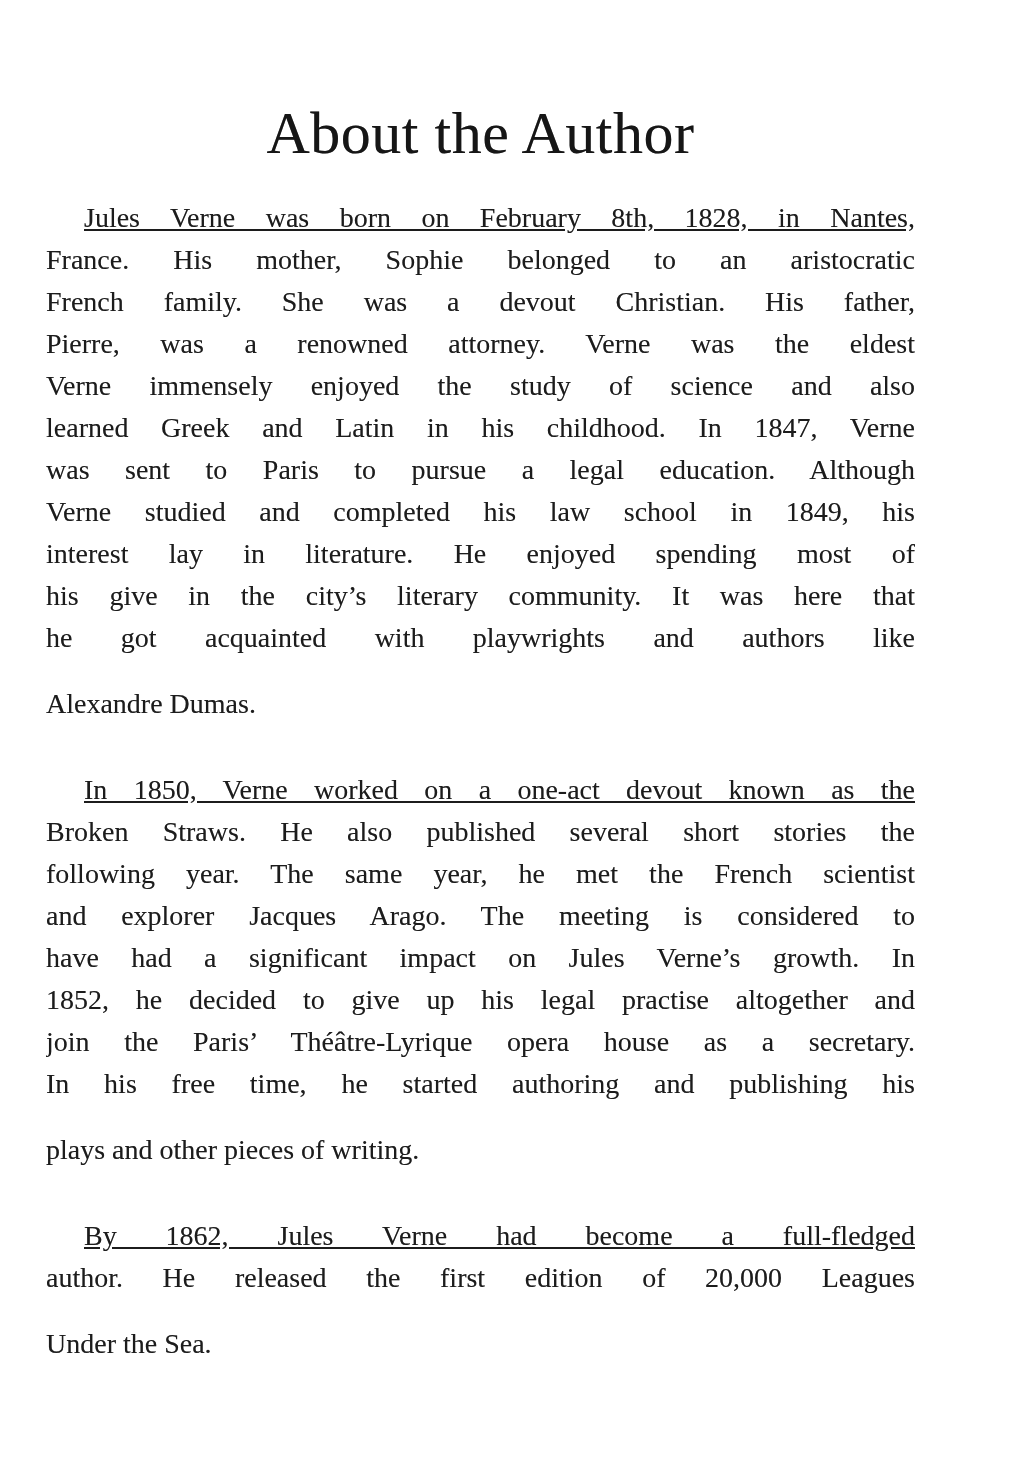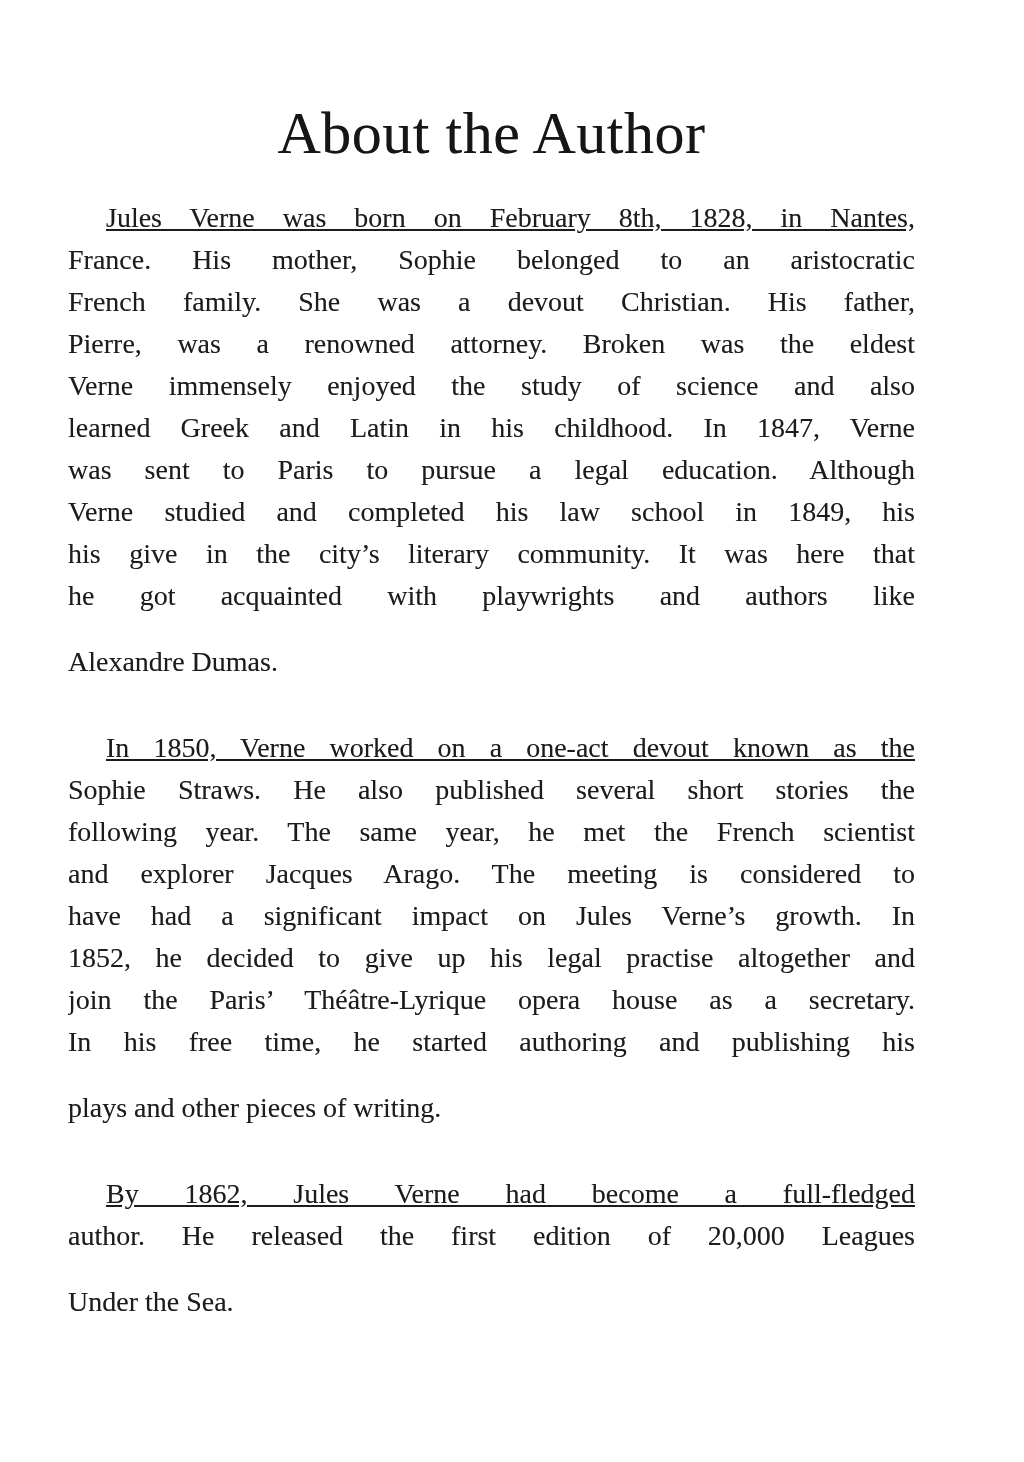--- a/index.html
+++ b/index.html
@@ -10,21 +10,21 @@
   body {
     width: 1024px;
     height: 1462px;
     overflow: hidden;
     font-family: "Liberation Serif", serif;
   }
   .page {
     box-sizing: border-box;
     width: 1024px;
     height: 1462px;
-    padding: 100px 109px 0 68px;
+    padding: 100px 109px 0 46px;
     background: #ffffff;
   }
   .page-title {
     margin: 0 0 31px 0;
     font-family: "Liberation Serif", serif;
     font-size: 60px;
     line-height: 66px;
     font-weight: 500;
     text-align: center;
     color: #161616;
@@ -61,33 +61,34 @@
 <body>
 
 <div class="page">
 
   <h1 class="page-title">About the Author</h1>
 
   <div class="para">
     <div class="line first">Jules Verne was born on February 8th, 1828, in Nantes,</div>
     <div class="line">France. His mother, Sophie belonged to an aristocratic</div>
     <div class="line">French family. She was a devout Christian. His father,</div>
-    <div class="line">Pierre, was a renowned attorney. Broken was the eldest</div>
+    <div class="line">Pierre, was a renowned attorney. Verne was the eldest</div>
     <div class="line">Verne immensely enjoyed the study of science and also</div>
     <div class="line">learned Greek and Latin in his childhood. In 1847, Verne</div>
     <div class="line">was sent to Paris to pursue a legal education. Although</div>
     <div class="line">Verne studied and completed his law school in 1849, his</div>
+    <div class="line">interest lay in literature. He enjoyed spending most of</div>
     <div class="line">his give in the city’s literary community. It was here that</div>
     <div class="line">he got acquainted with playwrights and authors like</div>
     <div class="line last">Alexandre Dumas.</div>
   </div>
 
   <div class="para">
     <div class="line first">In 1850, Verne worked on a one-act devout known as the</div>
-    <div class="line">Sophie Straws. He also published several short stories the</div>
+    <div class="line">Broken Straws. He also published several short stories the</div>
     <div class="line">following year. The same year, he met the French scientist</div>
     <div class="line">and explorer Jacques Arago. The meeting is considered to</div>
     <div class="line">have had a significant impact on Jules Verne’s growth. In</div>
     <div class="line">1852, he decided to give up his legal practise altogether and</div>
     <div class="line">join the Paris’ Théâtre-Lyrique opera house as a secretary.</div>
     <div class="line">In his free time, he started authoring and publishing his</div>
     <div class="line last">plays and other pieces of writing.</div>
   </div>
 
   <div class="para">

